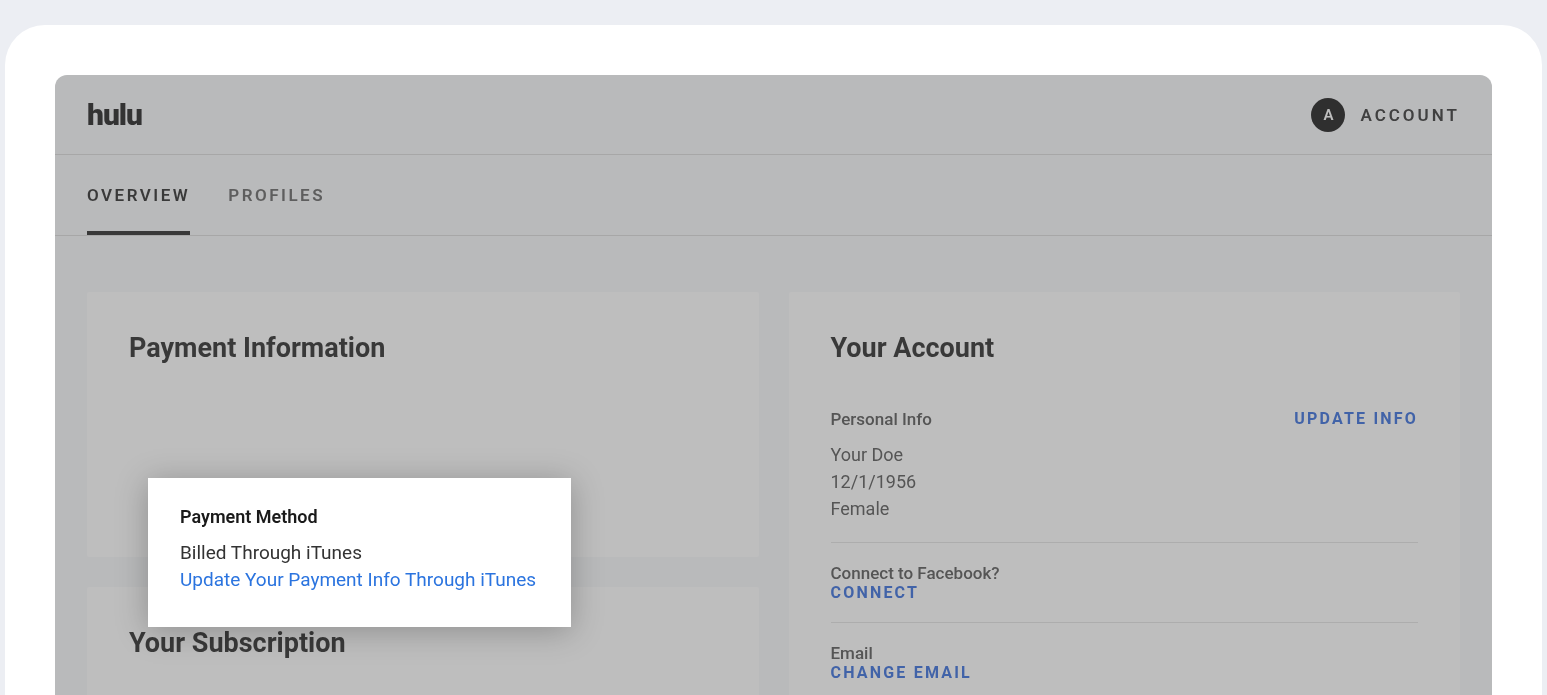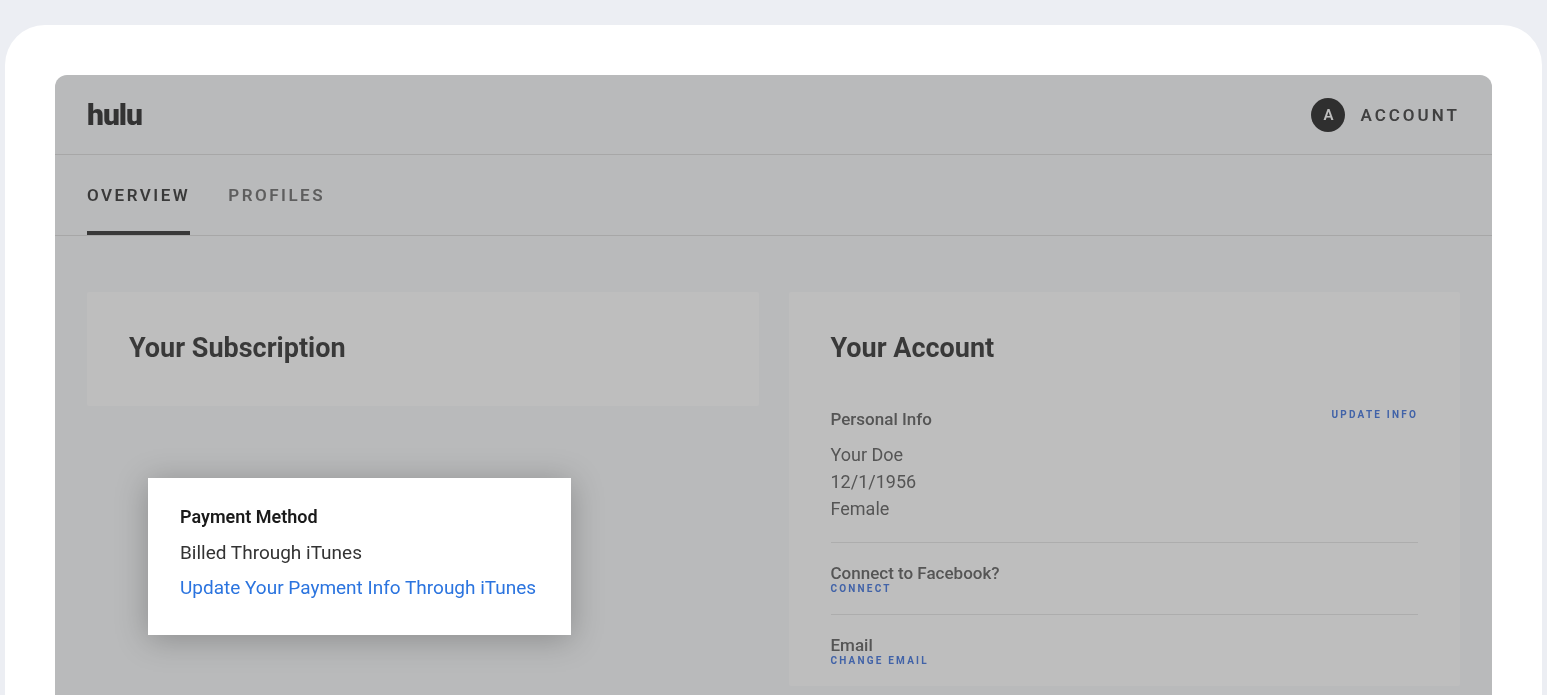--- a/index.html
+++ b/index.html
@@ -135,21 +135,21 @@
       color: #4a4a4a;
       font-weight: 500;
     }
     .row-value {
       font-size: 18px;
       color: #4a4a4a;
       line-height: 1.5;
       margin-top: 4px;
     }
     .action-link {
-      font-size: 10px;
+      font-size: 16px;
       font-weight: 700;
       letter-spacing: 2.2px;
       color: #2962d9;
       cursor: pointer;
       white-space: nowrap;
     }
 
     
     .highlight-popout {
       position: absolute;
@@ -163,21 +163,21 @@
     }
     .highlight-popout .pm-title {
       font-size: 18px;
       font-weight: 600;
       color: #1a1a1a;
       margin-bottom: 14px;
     }
     .highlight-popout .pm-billed {
       font-size: 19px;
       color: #333;
-      margin-bottom: 12px;
+      margin-bottom: 4px;
     }
     .highlight-popout .pm-link {
       font-size: 19px;
       color: #2b74df;
       cursor: pointer;
     }
     .account-card {
       padding-bottom: 0;
     }
     .account-card .row:first-of-type{
@@ -201,20 +201,23 @@
       </div>
     </div>
 
     <div class="tabs">
       <div class="tab active">OVERVIEW</div>
       <div class="tab">PROFILES</div>
     </div>
 
     <div class="content">
       <div class="col">
+        <div class="card" style="min-height:265px;">
+          <h2>Payment Information</h2>
+        </div>
         <div class="card subscription">
           <h2>Your Subscription</h2>
         </div>
       </div>
 
       <div class="col">
         <div class="card account-card">
           <h2>Your Account</h2>
 
           <div class="row personal-block">

